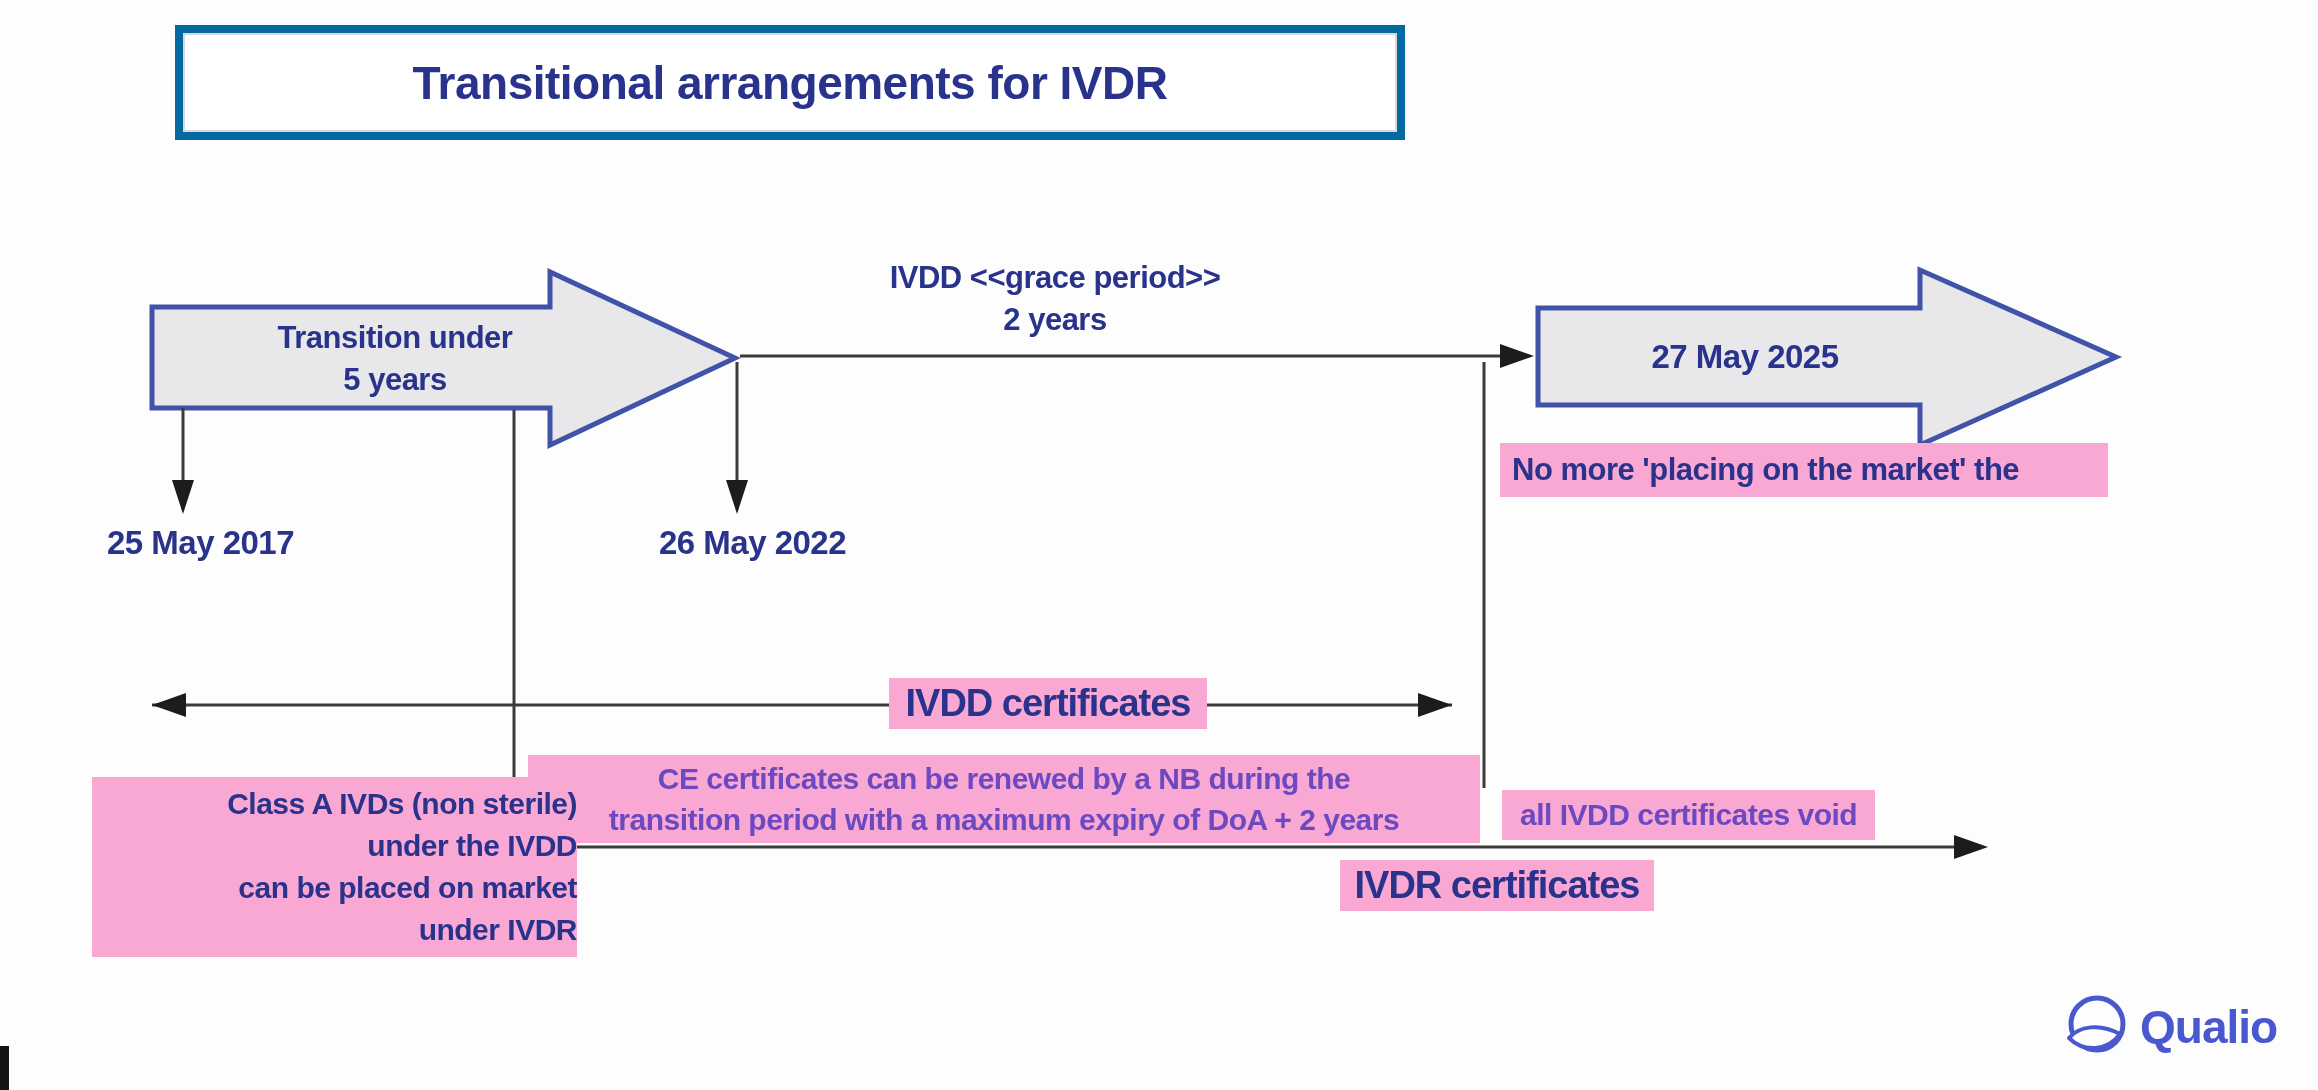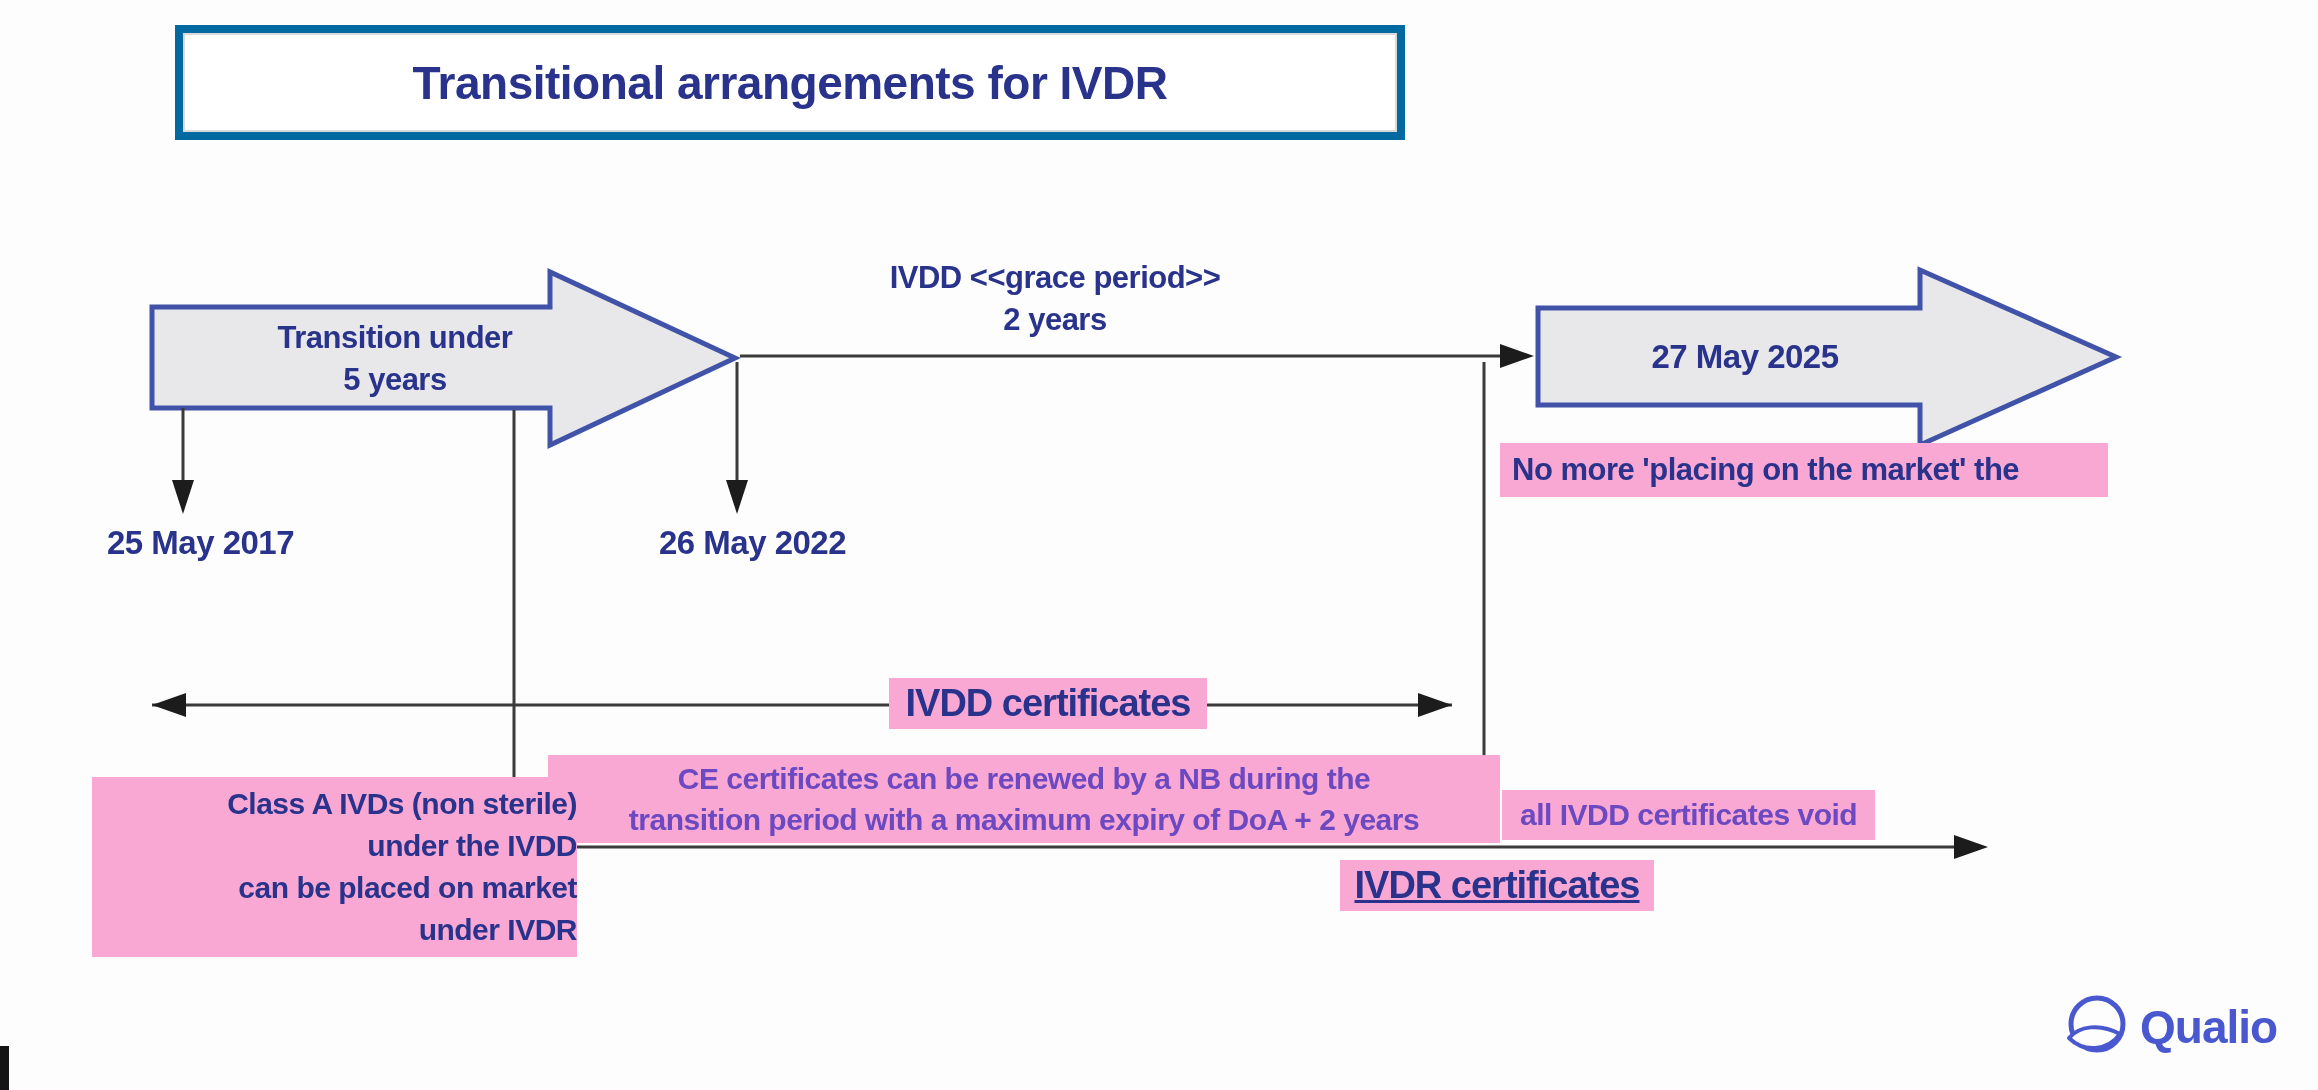--- a/index.html
+++ b/index.html
@@ -27,25 +27,25 @@
   .title-text{font-size:46px;font-weight:bold;letter-spacing:-0.5px;}
 
   .arrow1-label{left:165px;top:317px;width:460px;text-align:center;font-size:31px;line-height:42px;}
   .grace-label{left:800px;top:257px;width:510px;text-align:center;font-size:31px;line-height:42px;}
   .arrow2-label{left:1545px;top:340px;width:400px;text-align:center;font-size:33px;line-height:34px;}
   .date-2017{left:58px;top:524px;width:285px;text-align:center;font-size:33px;}
   .date-2022{left:610px;top:524px;width:285px;text-align:center;font-size:33px;}
   .no-more{left:1500px;top:443px;width:608px;box-sizing:border-box;padding:6px 12px;font-size:31px;line-height:42px;}
   .ivdd-wrap{left:798px;top:678px;width:500px;text-align:center;}
   .ivdd-wrap span{display:inline-block;padding:4px 16px;font-size:38px;letter-spacing:-1px;}
-  .ce-block{left:528px;top:755px;width:952px;text-align:center;font-size:30px;line-height:41px;padding:3px 0;margin-left:20px;}
+  .ce-block{left:528px;top:755px;width:952px;text-align:center;font-size:30px;line-height:41px;padding:3px 0;}
   .all-void{left:1502px;top:790px;}
   .all-void span{display:inline-block;padding:8px 18px;font-size:30px;}
   .ivdr-wrap{left:1297px;top:860px;width:400px;text-align:center;}
-  .ivdr-wrap span{display:inline-block;padding:4px 14px;font-size:38px;letter-spacing:-1px;text-decoration:underline;}
+  .ivdr-wrap span{display:inline-block;padding:4px 14px;font-size:38px;letter-spacing:-1px;}
   .class-a{left:92px;top:777px;width:485px;text-align:right;font-size:30px;line-height:42px;padding:6px 0;}
 
   .qualio{left:2062px;top:992px;display:flex;align-items:center;z-index:3;}
   .qualio-text{font-size:46px;color:#4a58d0;font-weight:bold;letter-spacing:-1px;margin-left:8px;}
   .edge-artifact{left:0;top:1046px;width:9px;height:44px;background:#151515;z-index:4;}
 </style>
 </head>
 <body>
 
 <div id="canvas">

